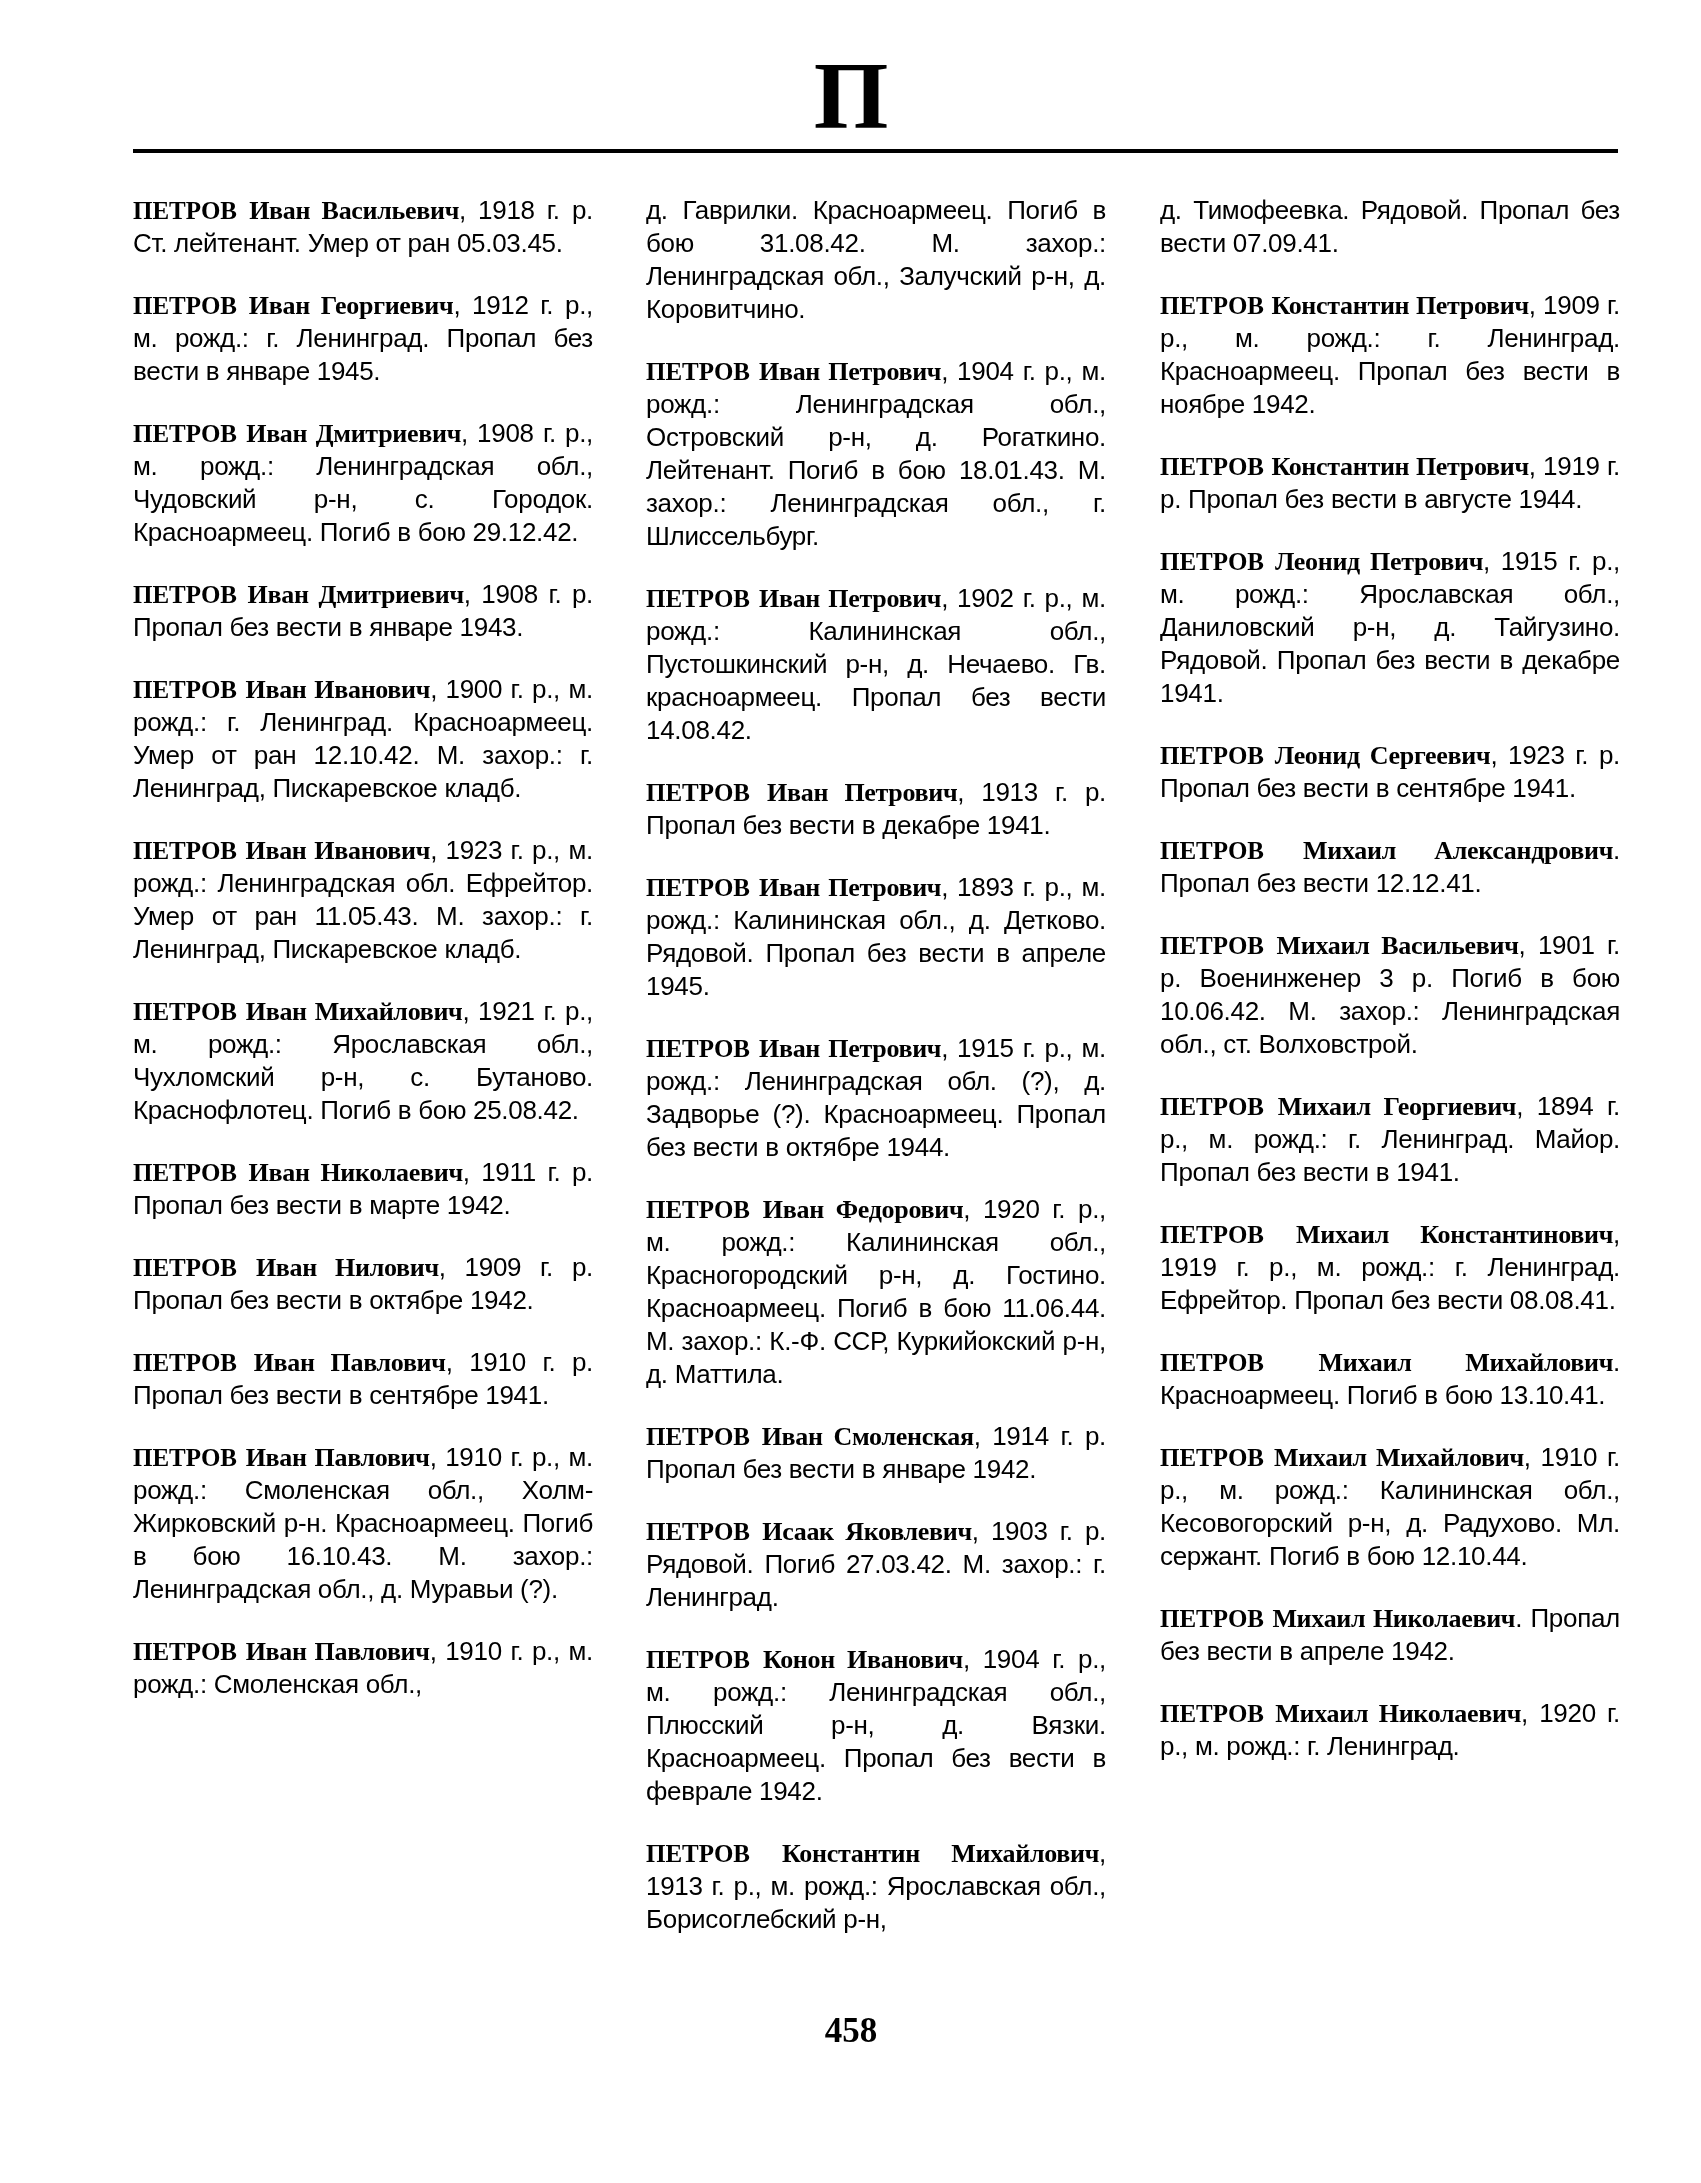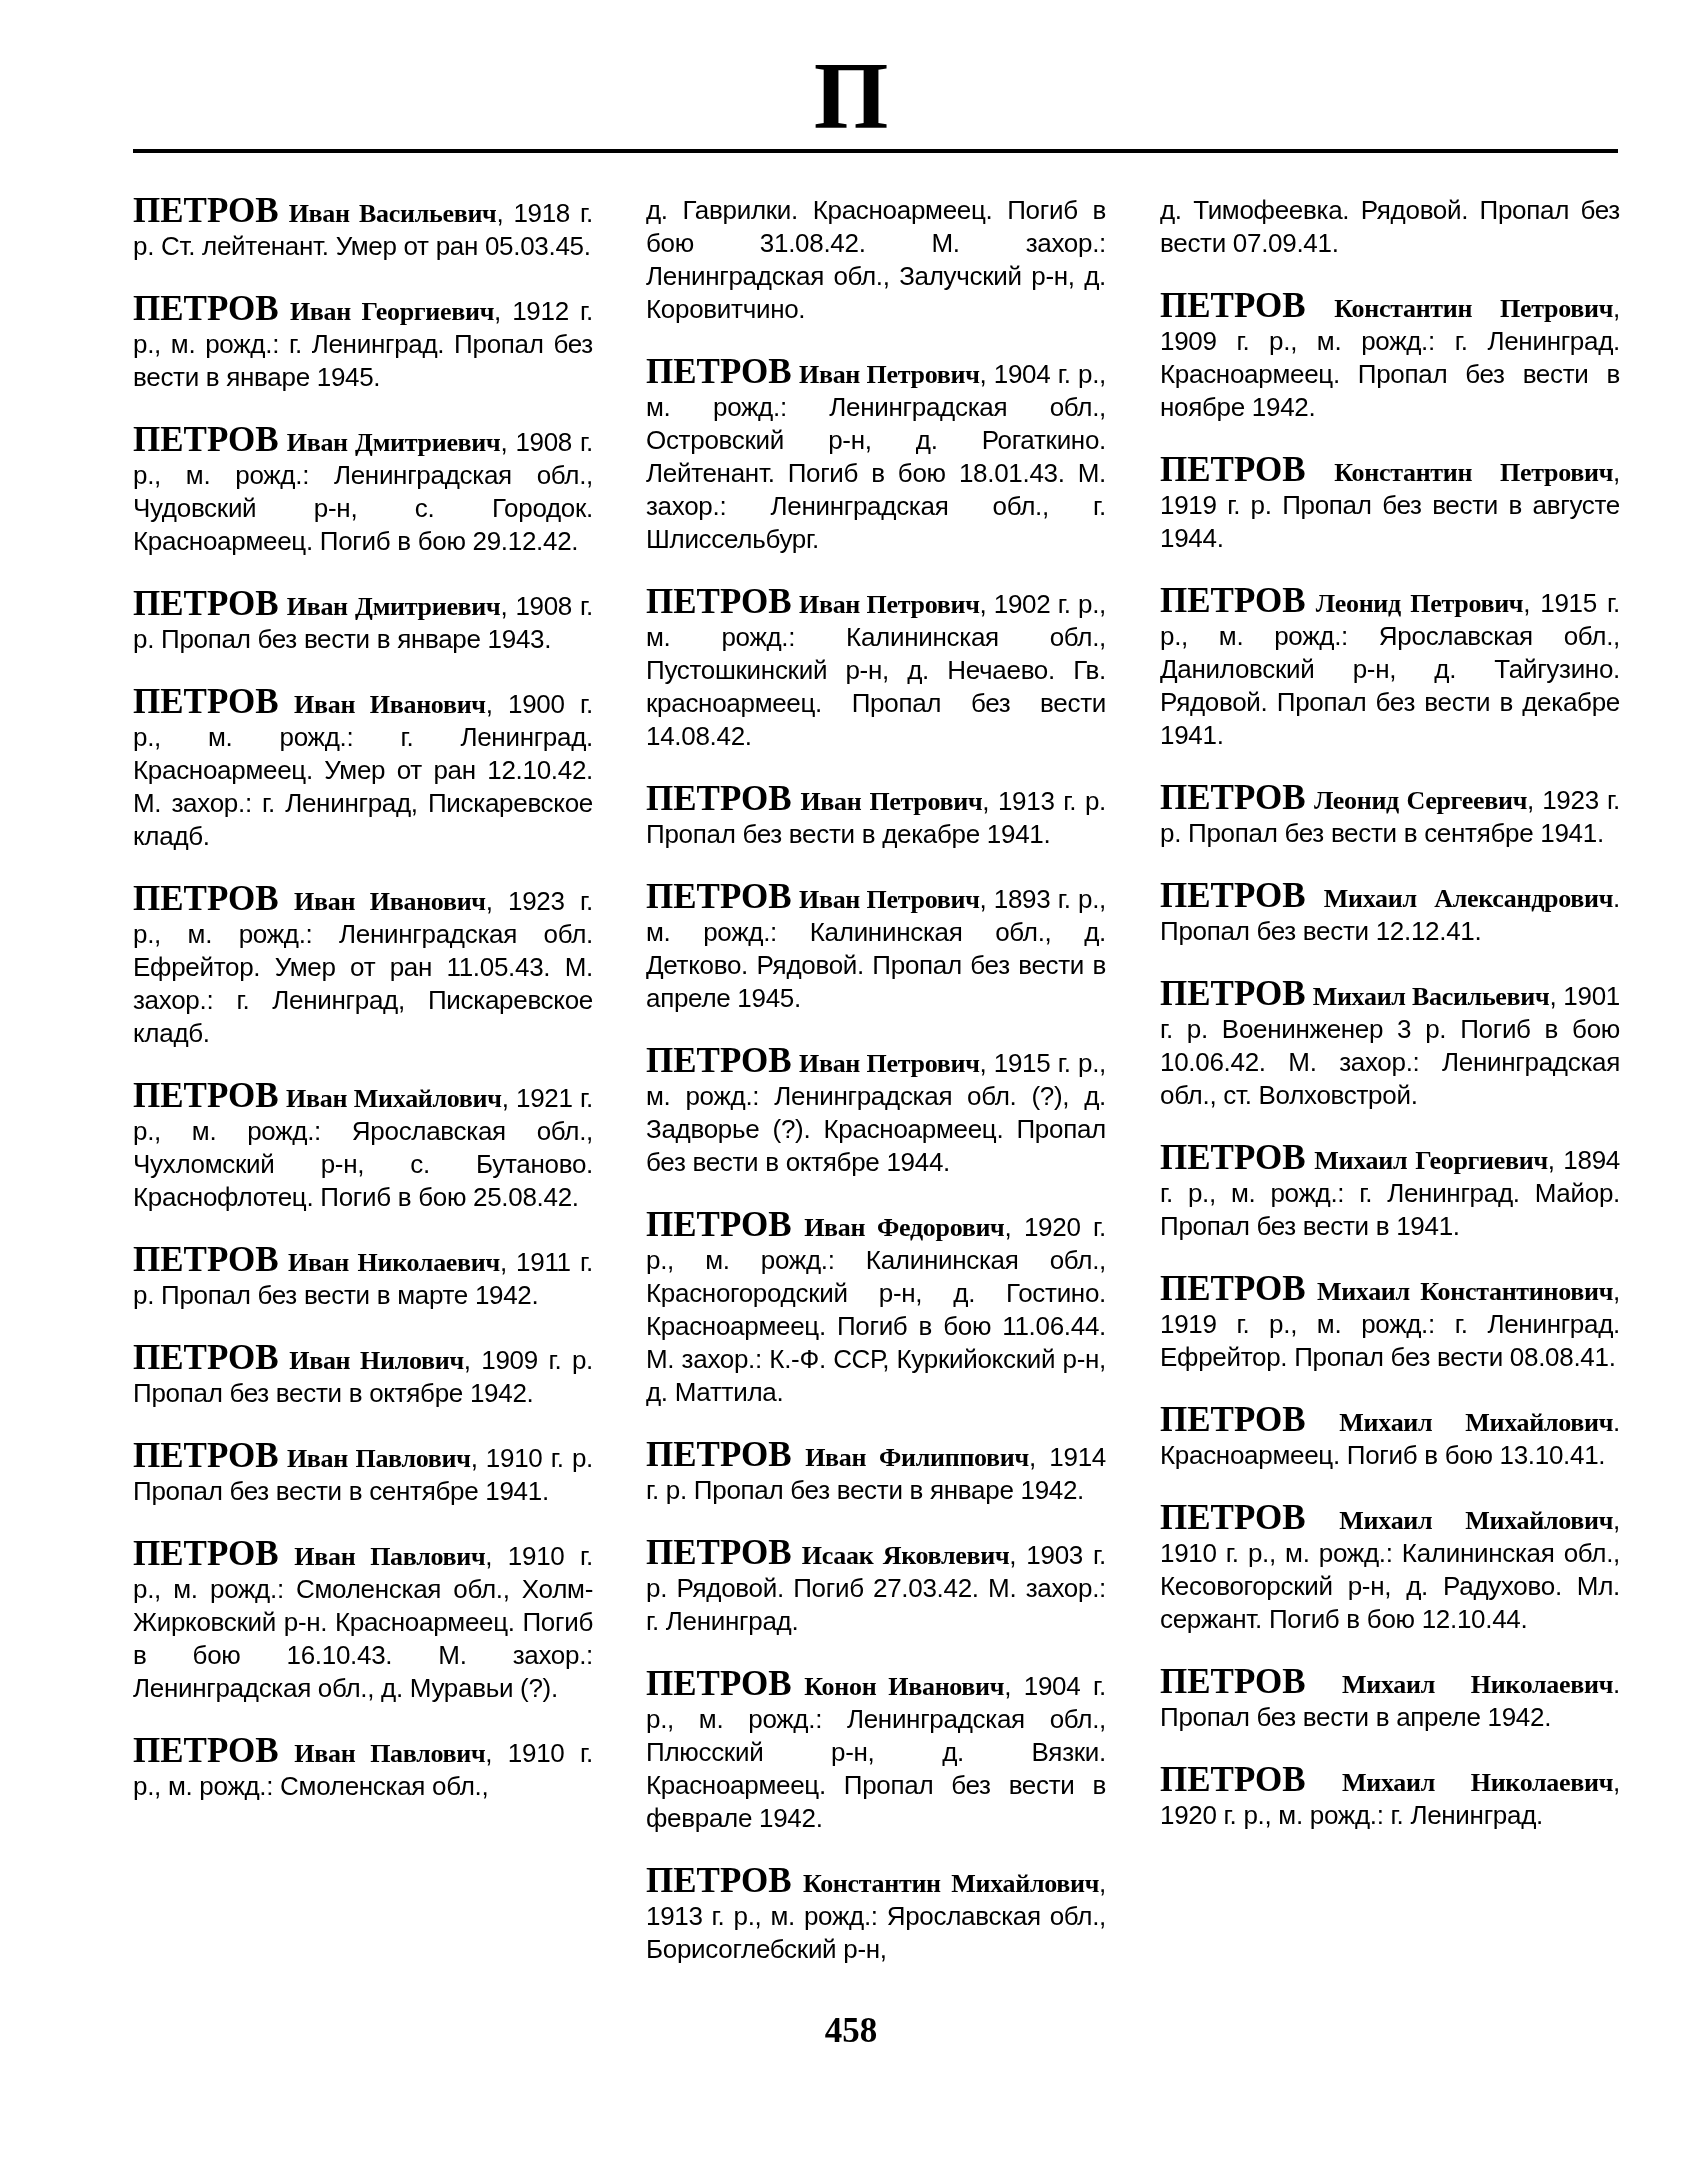--- a/index.html
+++ b/index.html
@@ -22,21 +22,21 @@
   .col-2 { left: 513px; }
   .col-3 { left: 1027px; }
   .entry {
     font-family: "Liberation Sans", "DejaVu Sans", sans-serif;
     font-size: 26px; line-height: 33px;
     text-align: justify; margin: 0 0 29px 0;
     letter-spacing: -0.3px;
   }
   .entry.cont { margin-bottom: 29px; }
   .surname {
-    font-family: "Liberation Serif", serif; font-weight: bold; font-size: 35px; letter-spacing: 0;
+    font-family: "Liberation Serif", serif; font-weight: bold; font-size: 25px; letter-spacing: 0;
   }
   .given { font-family: "Liberation Serif", serif; font-weight: bold; font-size: 26px; }
   .page-number {
     position: absolute; left: 0; width: 1702px; top: 2009px; text-align: center;
     font-family: "Liberation Serif", serif; font-weight: bold; font-size: 35px; line-height: 43px;
   }
 </style>
 </head>
 <body>
 
@@ -59,21 +59,21 @@
       <p class="entry"><span class="surname">ПЕТРОВ</span> <span class="given">Иван Павлович</span><span>, 1910 г. р., м. рожд.: Смоленская обл.,</span></p>
     </div>
   <div class="col col-2">
       <p class="entry cont">д. Гаврилки. Красноармеец. Погиб в бою 31.08.42. М. захор.: Ленинградская обл., Залучский р-н, д. Коровитчино.</p>
       <p class="entry"><span class="surname">ПЕТРОВ</span> <span class="given">Иван Петрович</span><span>, 1904 г. р., м. рожд.: Ленинградская обл., Островский р-н, д. Рогаткино. Лейтенант. Погиб в бою 18.01.43. М. захор.: Ленинградская обл., г. Шлиссельбург.</span></p>
       <p class="entry"><span class="surname">ПЕТРОВ</span> <span class="given">Иван Петрович</span><span>, 1902 г. р., м. рожд.: Калининская обл., Пустошкинский р-н, д. Нечаево. Гв. красноармеец. Пропал без вести 14.08.42.</span></p>
       <p class="entry"><span class="surname">ПЕТРОВ</span> <span class="given">Иван Петрович</span><span>, 1913 г. р. Пропал без вести в декабре 1941.</span></p>
       <p class="entry"><span class="surname">ПЕТРОВ</span> <span class="given">Иван Петрович</span><span>, 1893 г. р., м. рожд.: Калининская обл., д. Детково. Рядовой. Пропал без вести в апреле 1945.</span></p>
       <p class="entry"><span class="surname">ПЕТРОВ</span> <span class="given">Иван Петрович</span><span>, 1915 г. р., м. рожд.: Ленинградская обл. (?), д. Задворье (?). Красноармеец. Пропал без вести в октябре 1944.</span></p>
       <p class="entry"><span class="surname">ПЕТРОВ</span> <span class="given">Иван Федорович</span><span>, 1920 г. р., м. рожд.: Калининская обл., Красногородский р-н, д. Гостино. Красноармеец. Погиб в бою 11.06.44. М. захор.: К.-Ф. ССР, Куркийокский р-н, д. Маттила.</span></p>
-      <p class="entry"><span class="surname">ПЕТРОВ</span> <span class="given">Иван Филиппович</span><span>, 1914 г. р. Пропал без вести в январе 1942.</span></p>
+      <p class="entry"><span class="surname">ПЕТРОВ</span> <span class="given">Иван Смоленская</span><span>, 1914 г. р. Пропал без вести в январе 1942.</span></p>
       <p class="entry"><span class="surname">ПЕТРОВ</span> <span class="given">Исаак Яковлевич</span><span>, 1903 г. р. Рядовой. Погиб 27.03.42. М. захор.: г. Ленинград.</span></p>
       <p class="entry"><span class="surname">ПЕТРОВ</span> <span class="given">Конон Иванович</span><span>, 1904 г. р., м. рожд.: Ленинградская обл., Плюсский р-н, д. Вязки. Красноармеец. Пропал без вести в феврале 1942.</span></p>
       <p class="entry"><span class="surname">ПЕТРОВ</span> <span class="given">Константин Михайлович</span><span>, 1913 г. р., м. рожд.: Ярославская обл., Борисоглебский р-н,</span></p>
     </div>
   <div class="col col-3">
       <p class="entry cont">д. Тимофеевка. Рядовой. Пропал без вести 07.09.41.</p>
       <p class="entry"><span class="surname">ПЕТРОВ</span> <span class="given">Константин Петрович</span><span>, 1909 г. р., м. рожд.: г. Ленинград. Красноармеец. Пропал без вести в ноябре 1942.</span></p>
       <p class="entry"><span class="surname">ПЕТРОВ</span> <span class="given">Константин Петрович</span><span>, 1919 г. р. Пропал без вести в августе 1944.</span></p>
       <p class="entry"><span class="surname">ПЕТРОВ</span> <span class="given">Леонид Петрович</span><span>, 1915 г. р., м. рожд.: Ярославская обл., Даниловский р-н, д. Тайгузино. Рядовой. Пропал без вести в декабре 1941.</span></p>
       <p class="entry"><span class="surname">ПЕТРОВ</span> <span class="given">Леонид Сергеевич</span><span>, 1923 г. р. Пропал без вести в сентябре 1941.</span></p>

